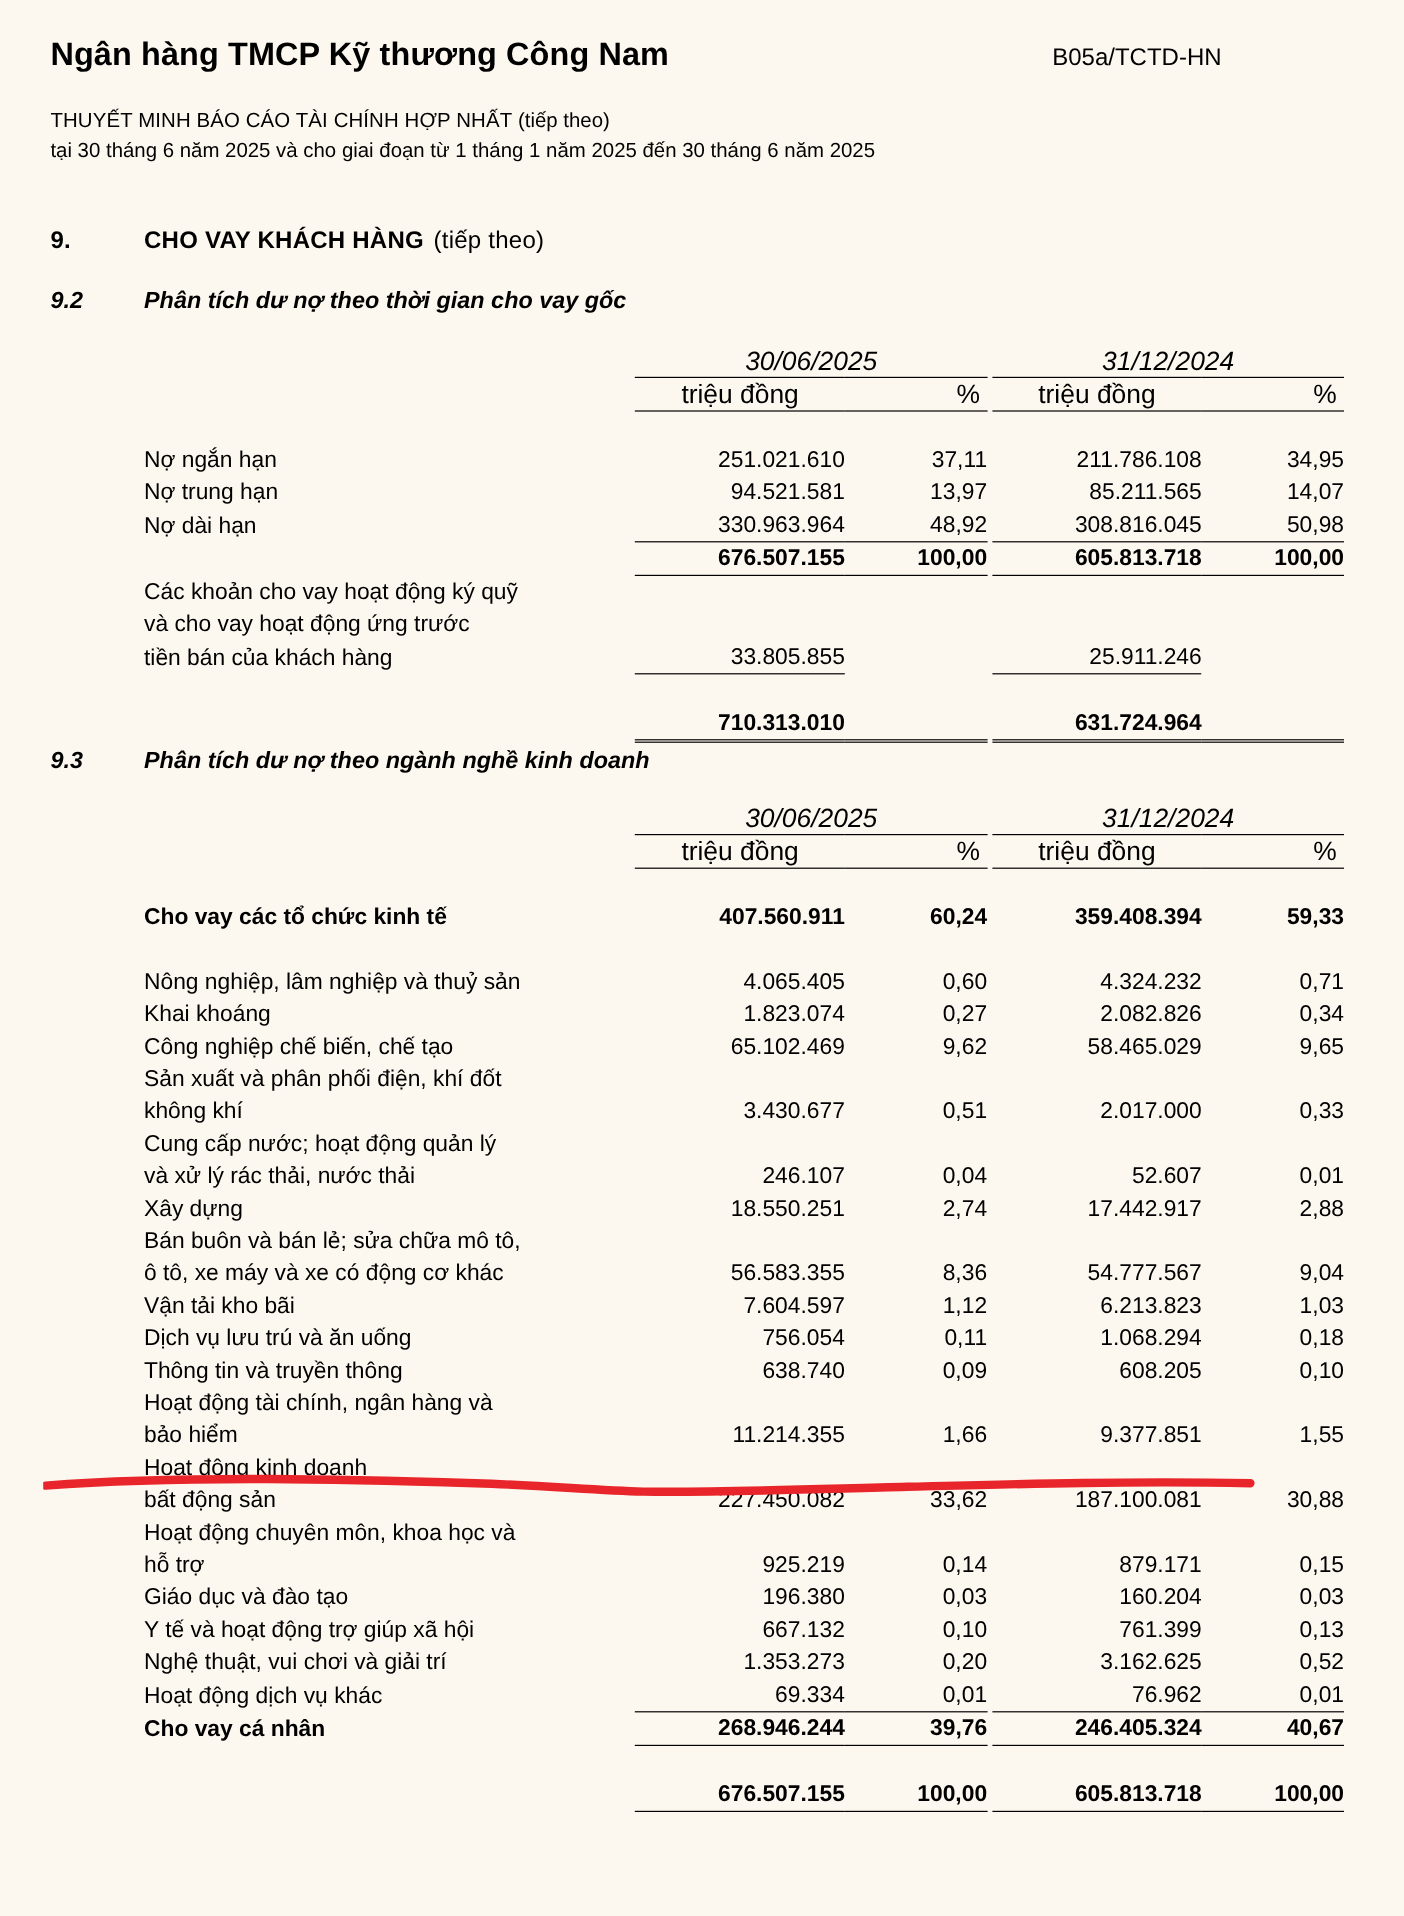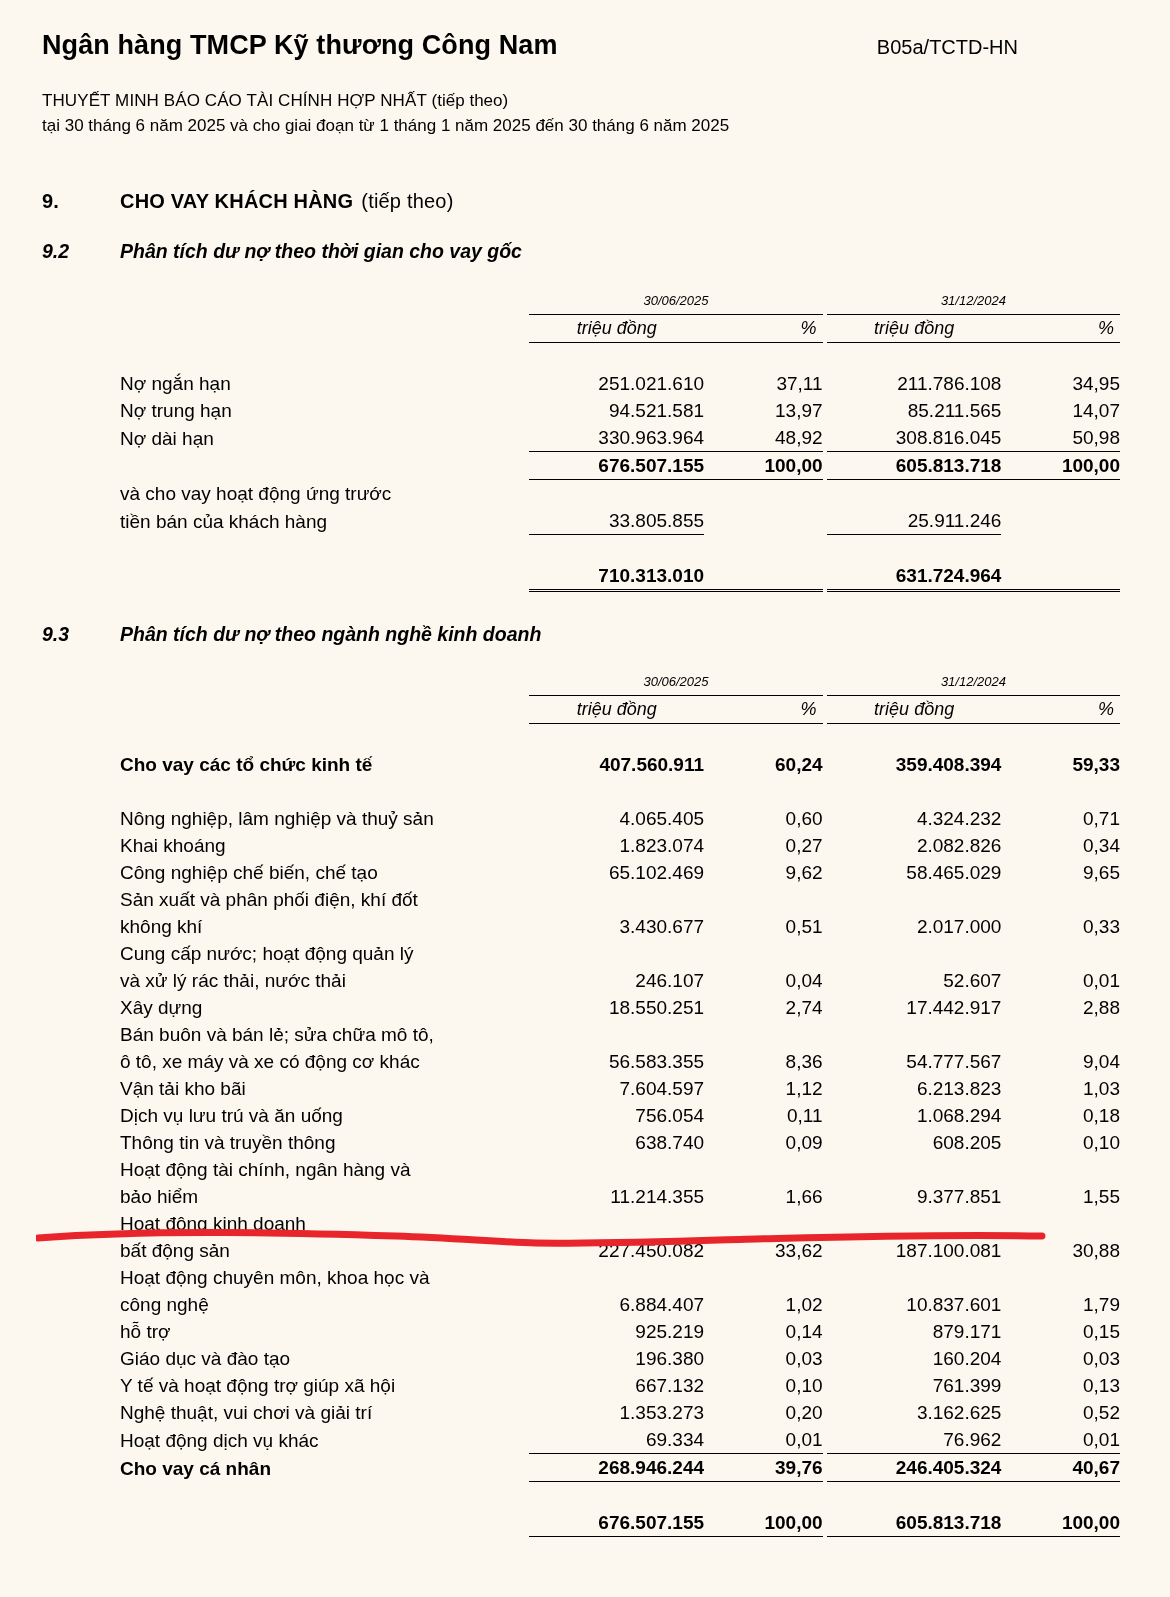--- a/index.html
+++ b/index.html
@@ -89,30 +89,29 @@
   td.lbl { width: 380px; text-align: left; padding-right: 6px; }
   td.v1  { width: 162px; text-align: right; padding-right: 4px;}
   td.p1  { width: 104px; text-align: right; padding-right: 6px;}
   td.gap { width: 4px; }
   td.v2  { width: 162px; text-align: right; padding-right: 4px;}
   td.p2  { width: 104px; text-align: right; padding-right: 6px;}
 
   .dhead td {
     text-align: center;
     font-style: italic;
-    font-size: 13px;
+    font-size: 22px;
     height: 30px;
     line-height: 26px;
   }
   .dhead td.d1, .dhead td.d2 {
     border-bottom: 1.6px solid #000;
   }
   .uhead td {
-    font-style: italic;
-    font-size: 18px;
+    font-size: 22px;
     height: 30px;
     line-height: 26px;
   }
   .uhead td.u { text-align: center; }
   .uhead td.pc { text-align: right; padding-right: 6px; }
   .uhead td.u, .uhead td.pc { border-bottom: 1.6px solid #000; }
   tr.botline td.v1, tr.botline td.p1, tr.botline td.v2, tr.botline td.p2 { border-bottom: 1.6px solid #000; }
   tr.dbl td.v1, tr.dbl td.p1, tr.dbl td.v2, tr.dbl td.p2 { border-bottom: 3.5px double #000; }
   tr.underonly td.v1, tr.underonly td.v2 { border-bottom: 1.6px solid #000; }
 
@@ -207,20 +206,28 @@
       </tr>
       <tr class="b botline">
         <td class="lbl"></td>
         <td class="v1">676.507.155</td>
         <td class="p1">100,00</td>
         <td class="gap"></td>
         <td class="v2">605.813.718</td>
         <td class="p2">100,00</td>
       </tr>
       <tr>
+        <td class="lbl">Các khoản cho vay hoạt động ký quỹ</td>
+        <td class="v1"></td>
+            <td class="p1"></td>
+            <td class="gap"></td>
+            <td class="v2"></td>
+            <td class="p2"></td>
+      </tr>
+      <tr>
         <td class="lbl">và cho vay hoạt động ứng trước</td>
         <td class="v1"></td>
             <td class="p1"></td>
             <td class="gap"></td>
             <td class="v2"></td>
             <td class="p2"></td>
       </tr>
       <tr class="underonly">
         <td class="lbl">tiền bán của khách hàng</td>
         <td class="v1">33.805.855</td>
@@ -429,28 +436,20 @@
       </tr>
 
       <tr>
         <td class="lbl">Hoạt động chuyên môn, khoa học và</td>
         <td class="v1"></td>
             <td class="p1"></td>
             <td class="gap"></td>
             <td class="v2"></td>
             <td class="p2"></td>
       </tr>
-      <tr>
-        <td class="lbl">công nghệ</td>
-        <td class="v1">6.884.407</td>
-        <td class="p1">1,02</td>
-        <td class="gap"></td>
-        <td class="v2">10.837.601</td>
-        <td class="p2">1,79</td>
-      </tr>
 
       <tr>
         <td class="lbl">hỗ trợ</td>
         <td class="v1">925.219</td>
         <td class="p1">0,14</td>
         <td class="gap"></td>
         <td class="v2">879.171</td>
         <td class="p2">0,15</td>
       </tr>
 

